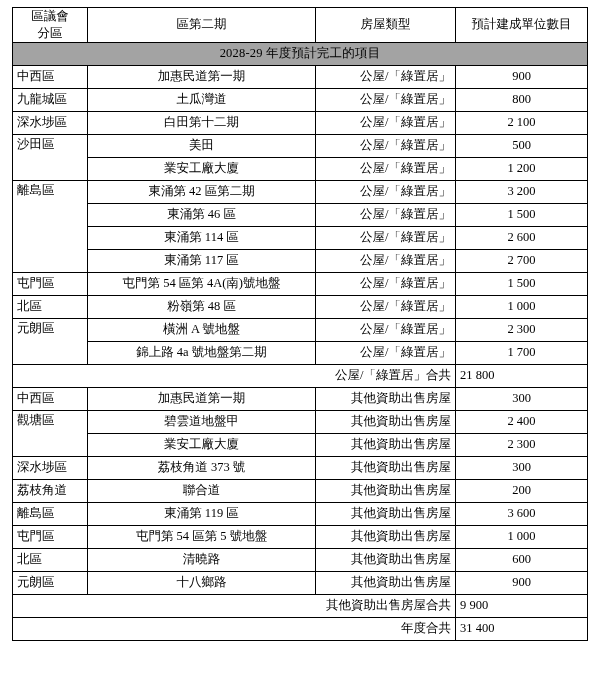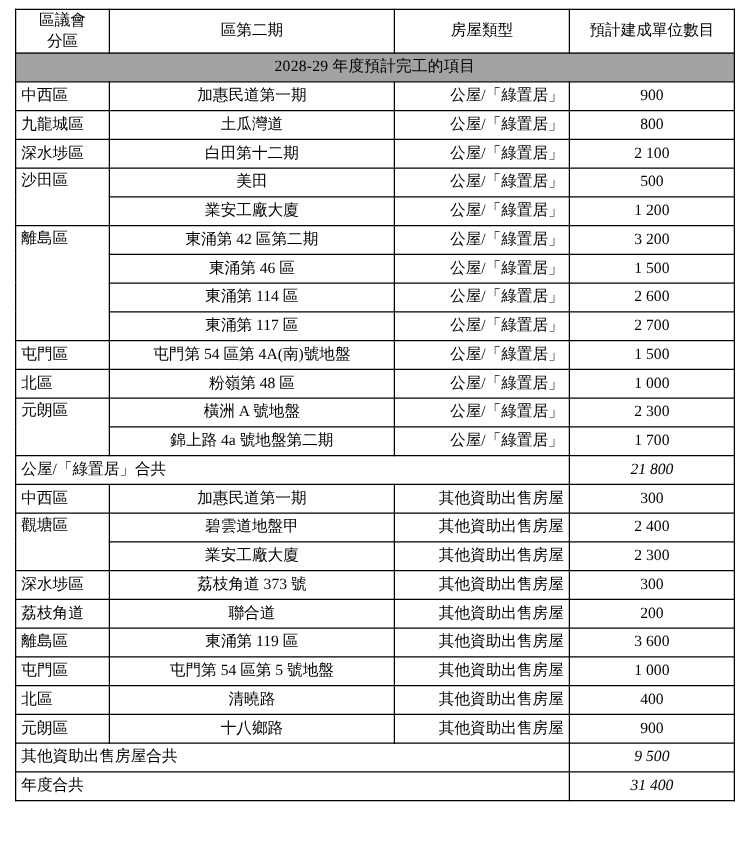--- a/index.html
+++ b/index.html
@@ -71,27 +71,26 @@
 
   td.district { text-align: left; }
   td.project  { text-align: center; }
   td.type     { text-align: right; }
   td.units    { text-align: center; }
 
   td.district.merged { vertical-align: top; padding-top: 3px; }
 
   
   td.total-label {
+    text-align: right;
     font-weight: bold;
     padding-right: 5px;
   }
   td.total-value {
-    text-align: center;
-    font-weight: bold;
-    font-style: italic;
+    font-weight: bold;
   }
 </style>
 </head>
 <body>
 
 <div id="sheet">
 
   <table class="housing-table">
     <colgroup>
       <col class="c-district">
@@ -232,31 +231,31 @@
         <tr>
           <td class="district">屯門區</td>
           <td class="project">屯門第 54 區第 5 號地盤</td>
           <td class="type">其他資助出售房屋</td>
           <td class="units">1 000</td>
         </tr>
         <tr>
           <td class="district">北區</td>
           <td class="project">清曉路</td>
           <td class="type">其他資助出售房屋</td>
-          <td class="units">400</td>
+          <td class="units">600</td>
         </tr>
         <tr>
           <td class="district">元朗區</td>
           <td class="project">十八鄉路</td>
           <td class="type">其他資助出售房屋</td>
           <td class="units">900</td>
         </tr>
         <tr>
           <td class="total-label" colspan="3">其他資助出售房屋合共</td>
-          <td class="total-value">9 500</td>
+          <td class="total-value">9 900</td>
         </tr>
         <tr>
           <td class="total-label" colspan="3">年度合共</td>
           <td class="total-value">31 400</td>
         </tr>
       </tbody>
   </table>
 
 </div>
 

